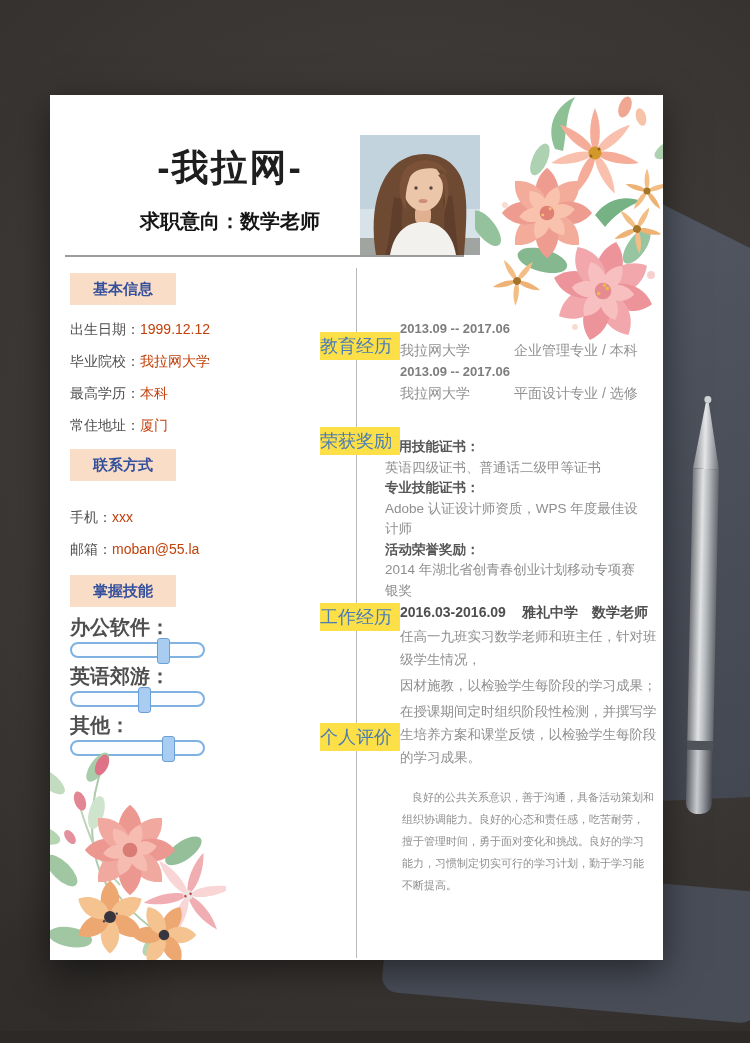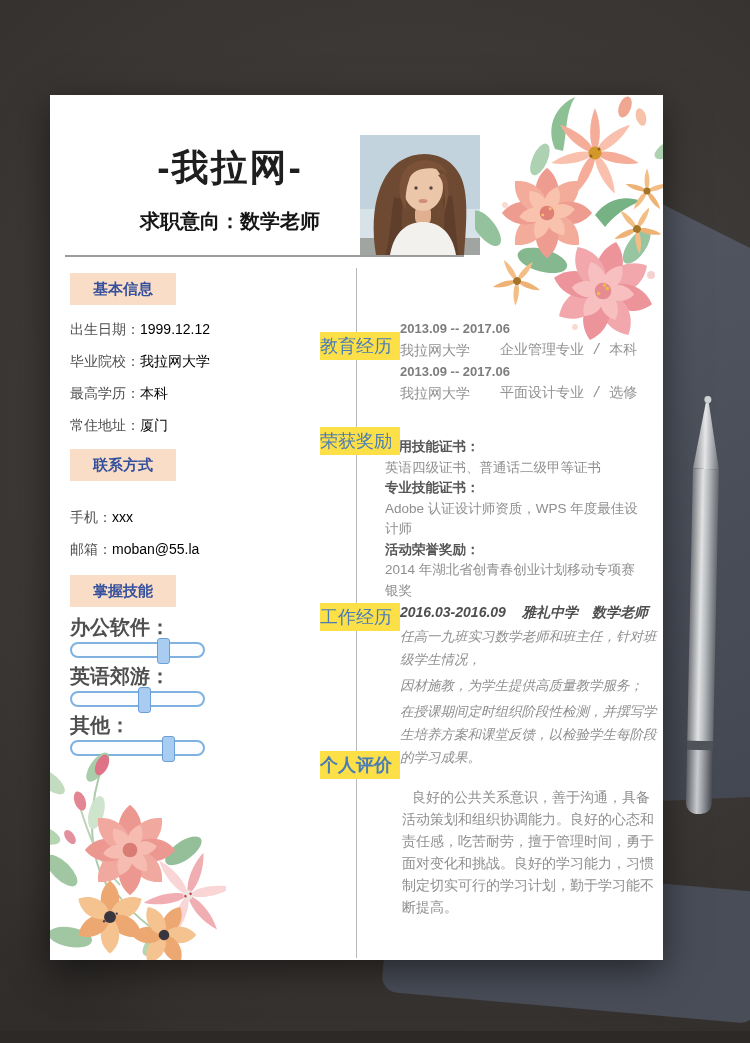--- a/index.html
+++ b/index.html
@@ -40,44 +40,44 @@
   .photo{position:absolute;left:310px;top:40px;width:120px;height:120px;}
   .divider{position:absolute;left:15px;top:160px;width:399px;height:2px;background:#9c9c9c;}
   
   .badge{position:absolute;left:20px;width:106px;height:32px;background:#f9ddc6;
     color:#35509d;font-size:15px;font-weight:700;text-align:center;line-height:32px;}
   .b1{top:178px;} .b2{top:354px;} .b3{top:480px;}
   .rows{position:absolute;left:20px;width:230px;}
   .rows-basic{top:218px;} .rows-contact{top:406px;}
   .row{height:32px;line-height:32px;font-size:14px;white-space:nowrap;}
   .row .lab{font-weight:400;color:#4f4f4f;}
-  .row .val{color:#000000;}
+  .row .val{color:#c2410c;}
   .skills{position:absolute;left:20px;top:514px;width:200px;}
   .skill-label{font-size:20px;font-weight:700;color:#4f4f4f;height:19px;line-height:19px;margin-top:9px;}
   .slider{position:relative;margin-top:5px;width:131px;height:12px;border:2px solid #7fb2e0;
     border-radius:8px;background:#fbfdff;}
   .slider-handle{position:absolute;top:-6px;width:13px;height:26px;border-radius:3px;
     background:#a9cdf1;border:1px solid #6b9fd8;box-sizing:border-box;}
   
   .vline{position:absolute;left:306px;top:173px;width:1px;height:690px;background:#b9b9b9;}
   .rc-head{position:absolute;left:270px;width:80px;font-size:18px;color:#4a7cb5;background:#fde047;
     text-align:left;padding:2px 0;z-index:2;}
-  .h-edu{top:237px;} .h-awd{top:332px;} .h-wrk{top:508px;} .h-evl{top:656px;font-weight:bold;}
+  .h-edu{top:237px;} .h-awd{top:332px;} .h-wrk{top:508px;} .h-evl{top:628px;}
   .edu{position:absolute;left:350px;top:223px;width:260px;}
   .edu-date{font-size:13px;font-weight:600;color:#7d7d7d;height:21.5px;line-height:21.5px;}
   .edu-detail{font-size:14px;color:#929292;height:21.5px;line-height:21.5px;display:flex;}
-  .edu-detail .major{margin-left:30px;font-family:Liberation Mono, monospace;}
+  .edu-detail .major{margin-left:44px;}
   .awd{position:absolute;left:335px;top:342px;width:262px;font-size:13.5px;line-height:20.5px;}
   .awd-title{font-weight:700;color:#565656;}
   .awd-text{color:#8f8f8f;}
-  .wrk{position:absolute;left:350px;top:507px;width:260px;font-style:italic;}
+  .wrk{position:absolute;left:350px;top:507px;width:260px;}
   .wrk-title{font-size:14px;font-weight:700;color:#4f4f4f;height:20px;line-height:20px;display:flex;}
   .wrk-title .emp{margin-left:16px;} .wrk-title .pos{margin-left:14px;}
   .wrk p{margin:3px 0 0 0;font-size:13.5px;color:#8f8f8f;line-height:23px;}
-  .evl{position:absolute;left:352px;top:691px;width:252px;font-size:14px;color:#8f8f8f;
+  .evl{position:absolute;left:352px;top:691px;width:252px;font-size:11px;color:#8f8f8f;
     line-height:22px;text-indent:10px;}
   
   .flowers-top{position:absolute;left:425px;top:0px;width:190px;height:245px;}
   .flowers-bottom{position:absolute;left:-2px;top:650px;width:178px;height:215px;}
 </style>
 </head>
 <body>
 
 <div class="desk"></div>
 <div class="notebook-right"></div>
@@ -352,20 +352,20 @@
   </div>
 
   <div class="rc-head h-wrk">工作经历</div>
   <div class="wrk">
     <div class="wrk-title">
       <span>2016.03-2016.09</span>
       <span class="emp">雅礼中学</span>
       <span class="pos">数学老师</span>
     </div>
     <p>任高一九班实习数学老师和班主任，针对班级学生情况，</p>
-    <p>因材施教，为学生提供高质量教学服务；</p>
+    <p>因材施教，以检验学生每阶段的学习成果；</p>
     <p>在授课期间定时组织阶段性检测，并撰写学生培养方案和课堂反馈，以检验学生每阶段的学习成果。</p>
   </div>
 
   <div class="rc-head h-evl">个人评价</div>
   <div class="evl">良好的公共关系意识，善于沟通，具备活动策划和组织协调能力。良好的心态和责任感，吃苦耐劳，擅于管理时间，勇于面对变化和挑战。良好的学习能力，习惯制定切实可行的学习计划，勤于学习能不断提高。</div>
 
 </div>
 
 </body></html>

